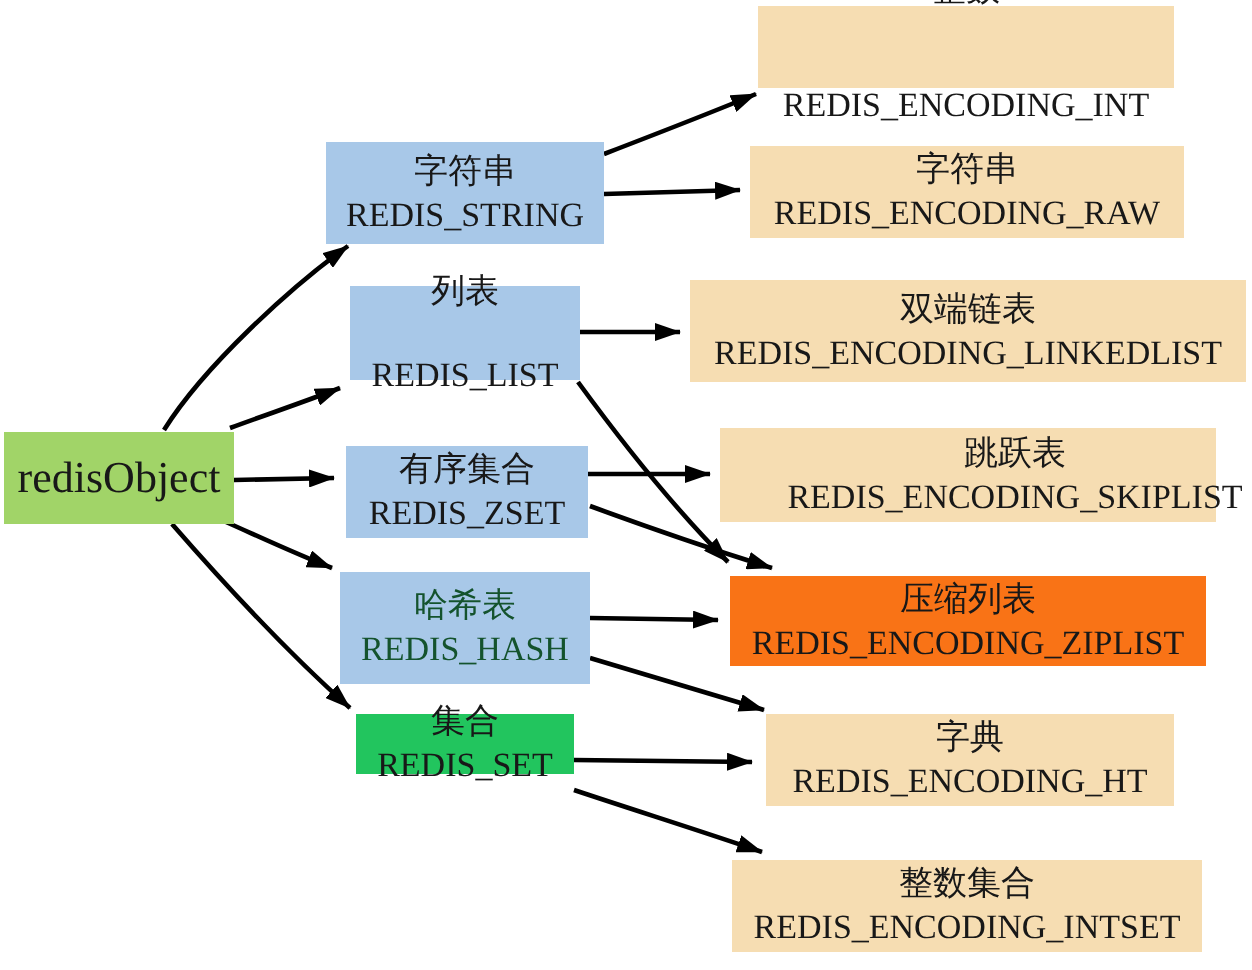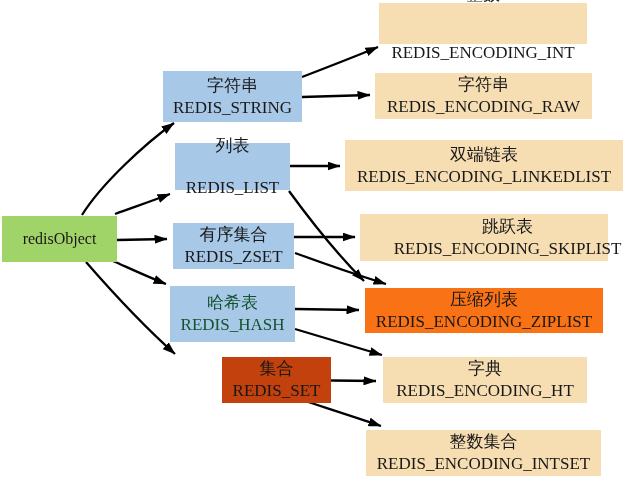--- a/index.html
+++ b/index.html
@@ -36,21 +36,21 @@
     text-align: center;
     white-space: nowrap;
     color: #181818;
     box-sizing: border-box;
   }
   .node .label-line {
     line-height: 22px;
     font-size: 17px;
   }
   .node.root .label-line {
-    font-size: 16px;
+    font-size: 22px;
   }
 </style>
 </head>
 <body>
 
 <div id="canvas" style="background: rgb(255, 255, 255);">
   <svg id="edges" viewBox="0 0 626 485">
     <defs>
       <marker id="arrowhead" markerUnits="userSpaceOnUse" markerWidth="13" markerHeight="9" refX="12.5" refY="4.5" orient="auto">
         <path d="M 0 0 L 13 4.5 L 0 9 z" fill="#000000"></path>
@@ -85,21 +85,21 @@
       <div class="label-line">REDIS_LIST</div>
     </div>
     <div class="node type" style="left: 173px; top: 223px; width: 121px; height: 46px; background: rgb(168, 200, 232); color: rgb(24, 24, 24);">
       <div class="label-line">有序集合</div>
       <div class="label-line">REDIS_ZSET</div>
     </div>
     <div class="node type" style="left: 170px; top: 286px; width: 125px; height: 56px; background: rgb(168, 200, 232); color: #14532d;">
       <div class="label-line">哈希表</div>
       <div class="label-line">REDIS_HASH</div>
     </div>
-    <div class="node type" style="left: 178px; top: 357px; width: 109px; height: 46px; background: #c2410c; color: rgb(24, 24, 24); margin-left: 44px;">
+    <div class="node type" style="left: 178px; top: 357px; width: 109px; height: 30px; background: #22c55e; color: rgb(24, 24, 24);">
       <div class="label-line">集合</div>
       <div class="label-line">REDIS_SET</div>
     </div>
     <div class="node encoding" style="left: 379px; top: 3px; width: 208px; height: 41px; background: rgb(246, 221, 178); color: rgb(24, 24, 24); gap: 36px;">
       <div class="label-line">整数</div>
       <div class="label-line">REDIS_ENCODING_INT</div>
     </div>
     <div class="node encoding" style="left: 375px; top: 73px; width: 217px; height: 46px; background: rgb(246, 221, 178); color: rgb(24, 24, 24);">
       <div class="label-line">字符串</div>
       <div class="label-line">REDIS_ENCODING_RAW</div>

